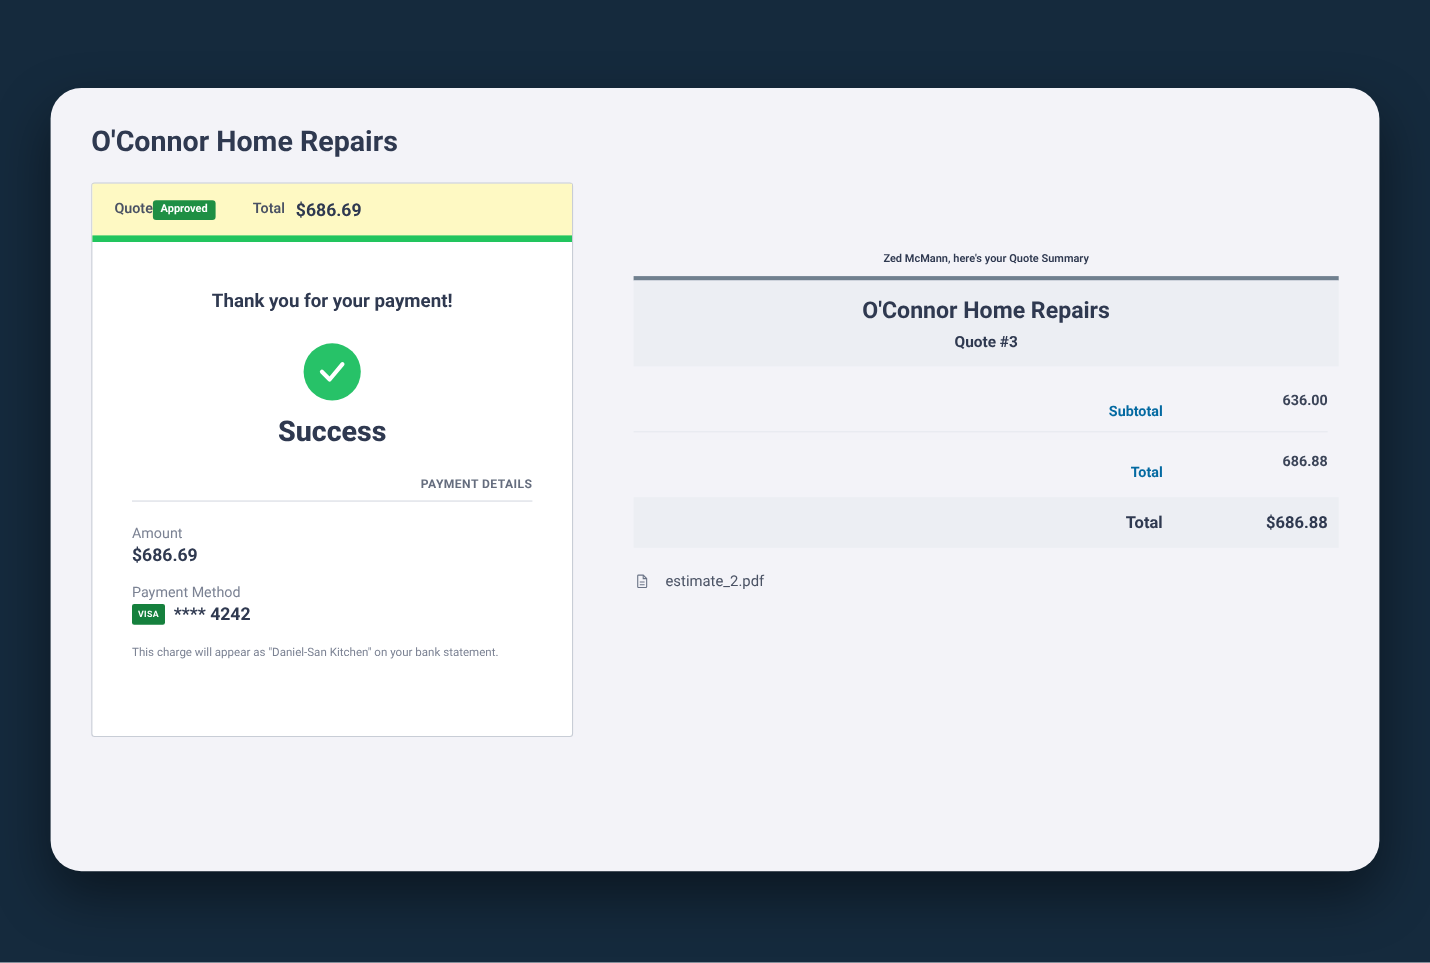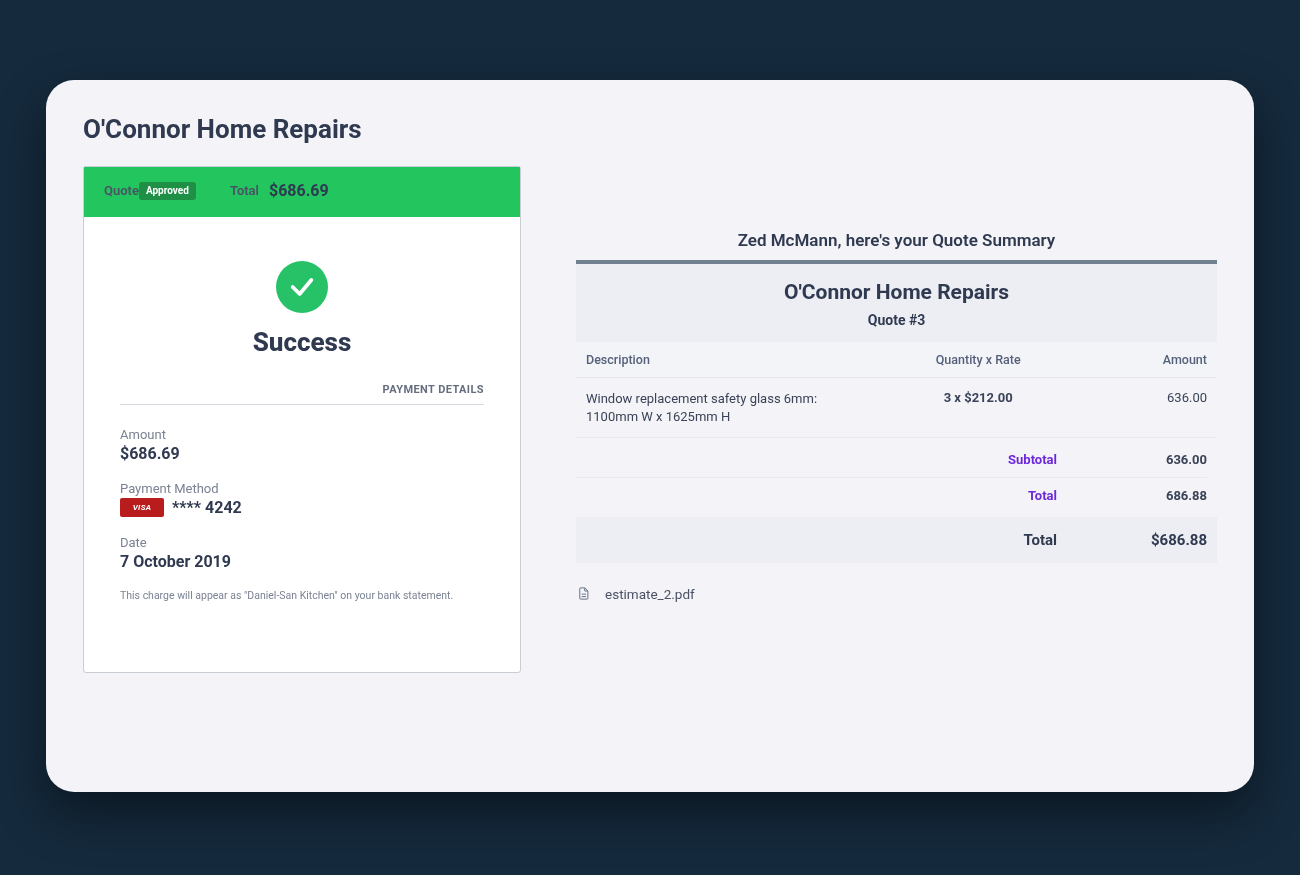--- a/index.html
+++ b/index.html
@@ -31,22 +31,22 @@
   .columns { display: flex; align-items: flex-start; }
   
   .quote-card {
     width: 438px;
     border: 1px solid #c8cdd6;
     border-radius: 3px;
     background: #fff;
     margin-right: 55px;
   }
   .quote-card-header {
-    background: #22c55e;
-    border-bottom: 3px solid #22c55e;
+    background: #fef9c3;
+    border-bottom: 6px solid #22c55e;
     padding: 14px 20px 14px 20px;
     display: flex;
     align-items: center;
   }
   .qh-label { font-size: 13px; font-weight: 600; color: #4a5264; }
   .badge {
     display:inline-block;
     background:#1e8f44;
     color:#fff;
     font-size:10px;
@@ -68,46 +68,46 @@
   .success { font-size:26px; font-weight:800; color:#2f3950; margin-bottom:26px; }
   .pd-heading {
     text-align:right; font-size:11px; font-weight:700; letter-spacing:0.4px;
     color:#656d7e; border-bottom:1px solid #d6dae1; padding-bottom:8px; margin-bottom:22px;
   }
   .detail-block { text-align:left; margin-bottom:18px; }
   .detail-label { font-size:13px; color:#7b8293; margin-bottom:2px; }
   .detail-value { font-size:16px; font-weight:700; color:#2f3950; display:flex; align-items:center; }
   .visa {
     display:inline-flex; align-items:center; justify-content:center;
-    width:44px; height:19px; background:#b91c1c; color:#fff;
-    font-size:8px; font-weight:700; font-style:italic; letter-spacing:0.3px;
+    width:30px; height:19px; background:#15803d; color:#fff;
+    font-size:8px; font-weight:700; letter-spacing:0.3px;
     border-radius:2px; margin-right:8px;
   }
   .statement-note { text-align:left; font-size:10.5px; color:#7b8293; margin-top:6px; }
   
   .summary { flex:1; padding-top:64px; }
-  .summary-greeting { text-align:center; font-size:17px; font-weight:600; color:#2f3950; margin-bottom:10px; }
+  .summary-greeting { text-align:center; font-size:10px; font-weight:600; color:#2f3950; margin-bottom:10px; }
   .summary-box { border-top:4px solid #70808f; }
   .summary-head { background:#eceef3; text-align:center; padding:16px 10px 14px 10px; }
   .summary-head h2 { font-size:21px; font-weight:700; color:#2f3950; margin-bottom:8px; }
   .summary-head .qnum { font-size:14px; font-weight:700; color:#2f3950; }
   table.items { width:100%; border-collapse:collapse; font-size:13px; color:#3a4357; }
   table.items th {
     background:#f3f4f8; font-weight:500; font-size:12.5px; color:#55607a;
     text-align:left; padding:10px 10px; border-bottom:1px solid #e3e6ec;
   }
   table.items th.qr { text-align:center; }
   table.items th.amt { text-align:right; }
   table.items td { padding:12px 10px; vertical-align:top; border-bottom:1px solid #e7e9ef; }
   table.items td.desc { width:46%; line-height:1.35; }
   table.items td.qr { text-align:center; font-weight:700; }
   table.items td.amt { text-align:right; }
   .totals { padding:10px 10px 0 0; }
   .trow { display:flex; justify-content:flex-end; align-items:center; padding:4px 0; font-size:13px; }
-  .trow .tlabel { width:250px; text-align:right; padding-right:60px; color:#6d28d9; }
+  .trow .tlabel { width:250px; text-align:right; padding-right:60px; color:#0369a1;margin-top:20px; }
   .trow .tval { width:90px; text-align:right; color:#3a4357; }
   .trow.bold .tlabel, .trow.bold .tval { font-weight:700; }
   .trow.sep { border-top:1px solid #e7e9ef; margin-top:6px; padding-top:10px; }
   .grand {
     background:#eceef3; margin-top:10px;
     display:flex; justify-content:flex-end; align-items:center;
     padding:14px 10px 14px 0; font-size:15px; font-weight:700; color:#2f3950;
   }
   .grand .tlabel { width:250px; text-align:right; padding-right:60px; }
   .grand .tval { width:90px; text-align:right; }
@@ -125,20 +125,21 @@
 
     <div class="quote-card">
       <div class="quote-card-header">
         <span class="qh-label">Quote</span>
         <span class="badge">Approved</span>
         <span class="qh-total-label">Total</span>
         <span class="qh-total-val">$686.69</span>
       </div>
 
       <div class="quote-body">
+        <div class="thank">Thank you for your payment!</div>
         <div class="check-circle">
           <svg viewBox="0 0 24 24" fill="none" stroke="#fff" stroke-width="3.2" stroke-linecap="round" stroke-linejoin="round">
               <polyline points="4 12 10 18 20 6"></polyline>
             </svg>
         </div>
         <div class="success">Success</div>
 
         <div class="pd-heading">PAYMENT DETAILS</div>
 
         <div class="detail-block">
@@ -147,54 +148,34 @@
         </div>
 
         <div class="detail-block">
           <div class="detail-label">Payment Method</div>
           <div class="detail-value">
             <span class="visa">VISA</span>
             <span>**** 4242</span>
           </div>
         </div>
 
-        <div class="detail-block">
-          <div class="detail-label">Date</div>
-          <div class="detail-value">7 October 2019</div>
-        </div>
 
         <div class="statement-note">This charge will appear as "Daniel-San Kitchen" on your bank statement.</div>
       </div>
     </div>
 
     <div class="summary">
       <div class="summary-greeting">Zed McMann, here's your Quote Summary</div>
 
       <div class="summary-box">
         <div class="summary-head">
           <h2>O'Connor Home Repairs</h2>
           <div class="qnum">Quote #3</div>
         </div>
 
-        <table class="items">
-          <thead>
-            <tr>
-              <th>Description</th>
-              <th class="qr">Quantity x Rate</th>
-              <th class="amt">Amount</th>
-            </tr>
-          </thead>
-          <tbody>
-            <tr>
-              <td class="desc">Window replacement safety glass 6mm: 1100mm W x 1625mm H</td>
-              <td class="qr">3 x $212.00</td>
-              <td class="amt">636.00</td>
-            </tr>
-          </tbody>
-        </table>
 
         <div class="totals">
           <div class="trow bold">
             <span class="tlabel">Subtotal</span>
             <span class="tval">636.00</span>
           </div>
           <div class="trow bold sep">
             <span class="tlabel">Total</span>
             <span class="tval">686.88</span>
           </div>

